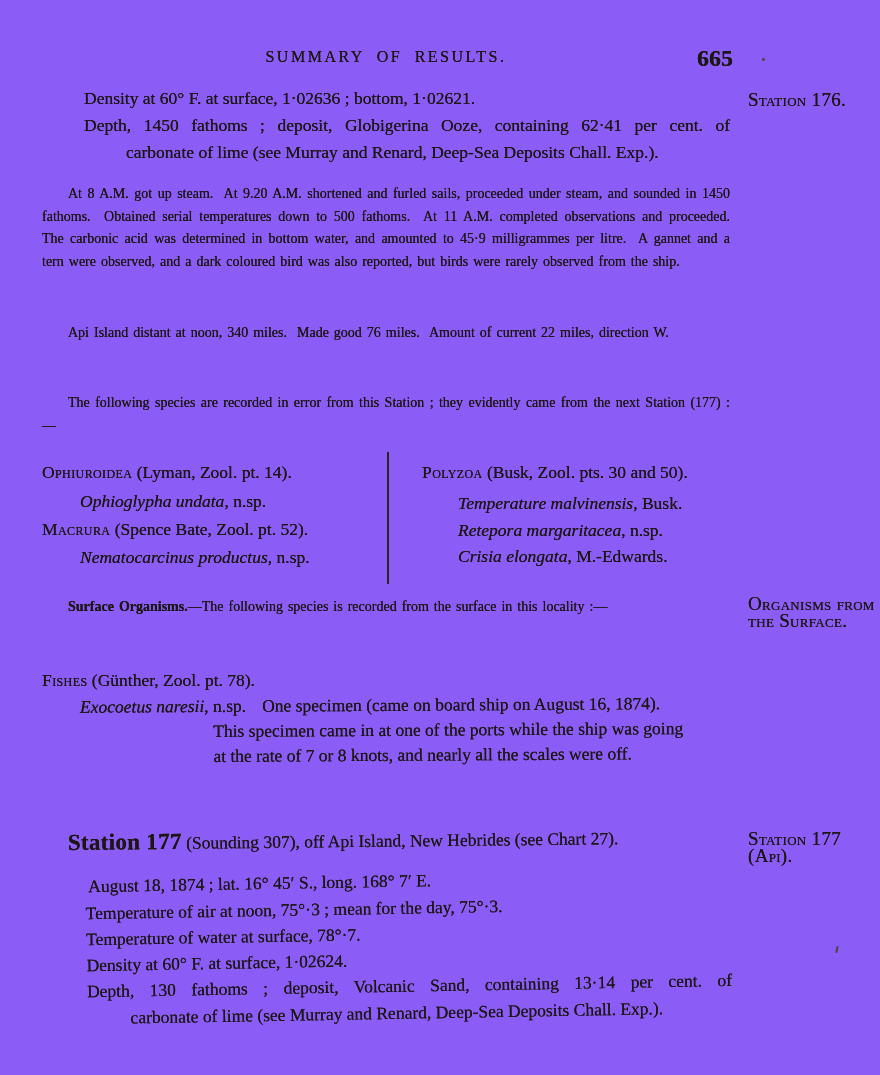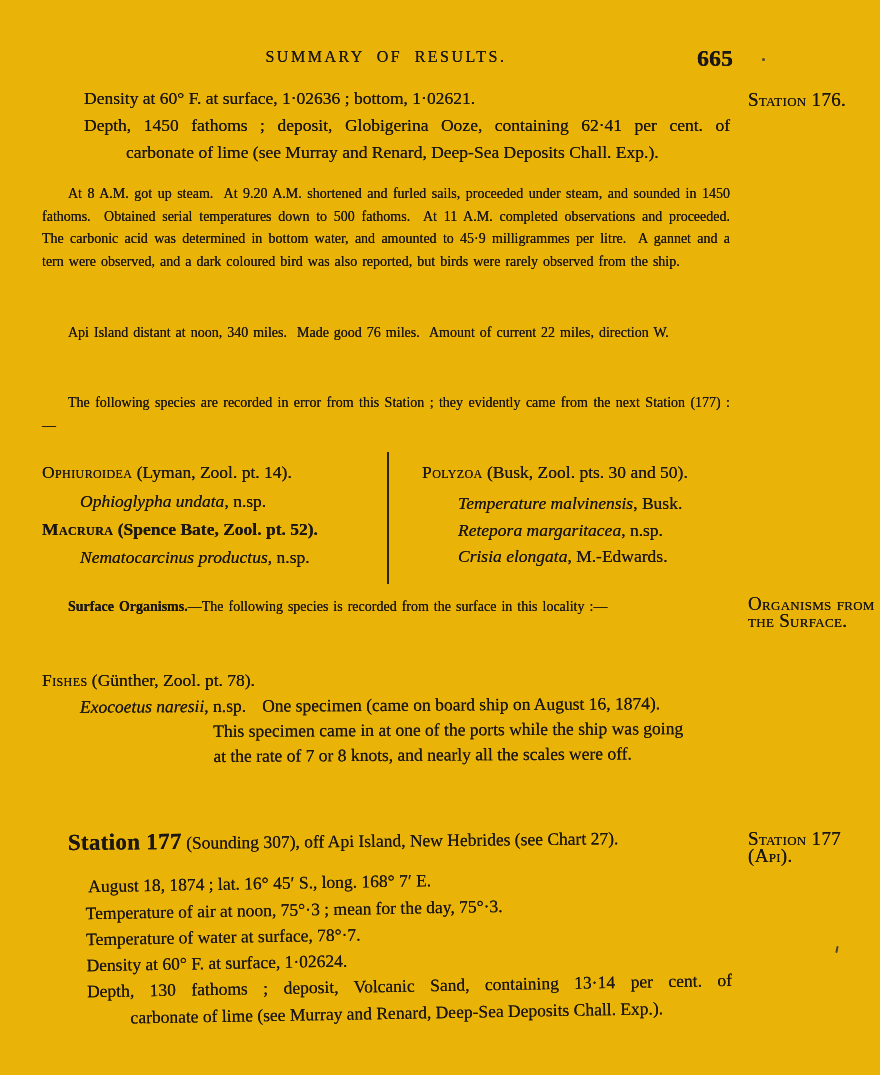--- a/index.html
+++ b/index.html
@@ -1,21 +1,21 @@
 <!DOCTYPE html>
 <html><head>
 <meta charset="utf-8">
 <style>
   html, body { margin: 0; padding: 0; background: #e8e6e1; }
   .page {
     position: relative;
     width: 880px;
     height: 1075px;
     margin: 0 auto;
-    background: #eab308;
+    background: #8b5cf6;
     font-family: "Liberation Serif", "DejaVu Serif", serif;
     color: #1c1713;
     overflow: hidden;
     text-shadow: 0 0 0.45px currentColor; 
   }
   .abs { position: absolute; }
   .body-txt { font-size: 17.5px; line-height: 23px; white-space: nowrap; }
   .para {
     font-size: 14px;
     line-height: 22.6px;
@@ -73,21 +73,21 @@
 
   <div class="abs para" style="top:322px; left:42px;">Api Island distant at noon, 340 miles.  Made good 76 miles.  Amount of current 22 miles, direction W.</div>
 
   <div class="abs para" style="top:391px; left:42px; line-height:23px;">The following species are recorded in error from this Station ; they evidently came from the next Station (177) :—</div>
 
   <div class="abs divider" style="top:452px; left:387px; height:132px;"></div>
 
   <div>
     <div class="abs body-txt" style="top:461px; left:42px;"><span class="sc">Ophiuroidea</span><span> (Lyman, Zool. pt. 14).</span></div>
     <div class="abs body-txt" style="top:490px; left:80px;"><span class="ital">Ophioglypha undata</span><span>, n.sp.</span></div>
-    <div class="abs body-txt" style="top:518px; left:42px;font-weight:bold;"><span class="sc">Macrura</span><span> (Spence Bate, Zool. pt. 52).</span></div>
+    <div class="abs body-txt" style="top:518px; left:42px;"><span class="sc">Macrura</span><span> (Spence Bate, Zool. pt. 52).</span></div>
     <div class="abs body-txt" style="top:546px; left:80px;"><span class="ital">Nematocarcinus productus</span><span>, n.sp.</span></div>
   </div>
 
   <div>
     <div class="abs body-txt" style="top:461px; left:422px;"><span class="sc">Polyzoa</span><span> (Busk, Zool. pts. 30 and 50).</span></div>
     <div class="abs body-txt" style="top:492px; left:458px;"><span class="ital">Temperature malvinensis</span><span>, Busk.</span></div>
     <div class="abs body-txt" style="top:519px; left:458px;"><span class="ital">Retepora margaritacea</span><span>, n.sp.</span></div>
     <div class="abs body-txt" style="top:545px; left:458px;"><span class="ital">Crisia elongata</span><span>, M.-Edwards.</span></div>
   </div>
 

